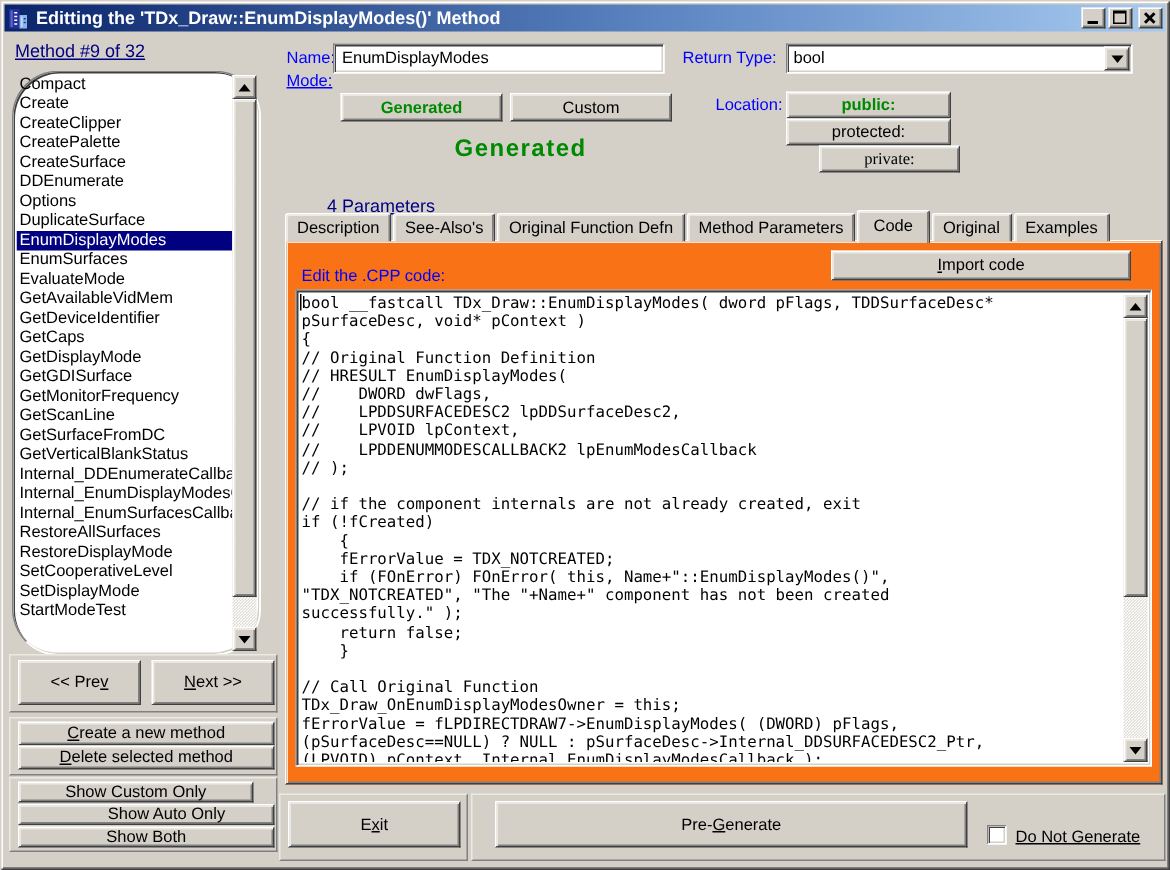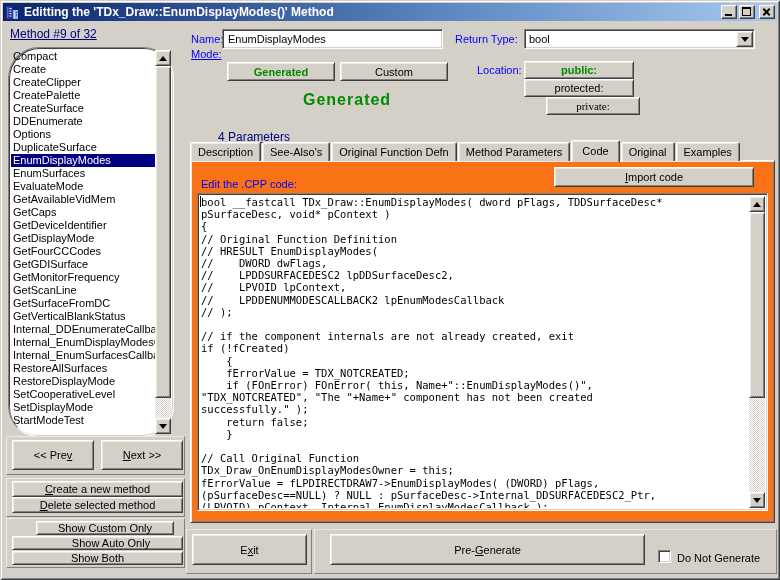--- a/index.html
+++ b/index.html
@@ -130,24 +130,23 @@
         <div class="li">CreateClipper</div>
         <div class="li">CreatePalette</div>
         <div class="li">CreateSurface</div>
         <div class="li">DDEnumerate</div>
         <div class="li">Options</div>
         <div class="li">DuplicateSurface</div>
         <div class="li sel">EnumDisplayModes</div>
         <div class="li">EnumSurfaces</div>
         <div class="li">EvaluateMode</div>
         <div class="li">GetAvailableVidMem</div>
+        <div class="li">GetDeviceIdentifier</div>
         <div class="li">GetCaps</div>
-        <div class="li">GetDeviceIdentifier</div>
         <div class="li">GetDisplayMode</div>
-        <div class="li">GetFourCCCodes</div>
         <div class="li">GetGDISurface</div>
         <div class="li">GetMonitorFrequency</div>
         <div class="li">GetScanLine</div>
         <div class="li">GetSurfaceFromDC</div>
         <div class="li">GetVerticalBlankStatus</div>
         <div class="li">Internal_DDEnumerateCallback</div>
         <div class="li">Internal_EnumDisplayModesCallback</div>
         <div class="li">Internal_EnumSurfacesCallback</div>
         <div class="li">RestoreAllSurfaces</div>
         <div class="li">RestoreDisplayMode</div>
@@ -184,21 +183,21 @@
       <span class="u">C</span>
       <span>reate a new method</span>
   </button>
   <button class="btn" style="left:12px; top:497px; width:171px; height:16px;">
     <span></span>
       <span class="u">D</span>
       <span>elete selected method</span>
   </button>
 
   <div class="gframe" style="left:6px; top:518px; width:179px; height:50px;"></div>
-  <button class="btn" style="left:12px; top:521px; width:138px; height:14px;margin-left:24px;">Show Custom Only</button>
+  <button class="btn" style="left:12px; top:521px; width:157px; height:14px;">Show Custom Only</button>
   <button class="btn" style="left:12px; top:536px; width:171px; height:14px;padding-left:33px;">Show Auto Only</button>
   <button class="btn" style="left:12px; top:551px; width:171px; height:14px;">Show Both</button>
 
   <div class="label-blue" style="left:191px; top:33px;">Name:</div>
   <div class="sunken" style="left:222px; top:29px; width:221px; height:20px;">
     <input class="field" value="EnumDisplayModes" style="">
   </div>
   <div class="label-blue" style="left:455px; top:33px;text-align:right;">Return Type:</div>
   <div class="sunken" style="left:524px; top:29px; width:231px; height:20px;">
     <span class="combo-text">bool</span>
@@ -282,15 +281,15 @@
     <span>E</span>
       <span class="u">x</span>
       <span>it</span>
   </button>
   <button class="btn" style="left:330px; top:534px; width:315px; height:31px;">
     <span>Pre-</span>
       <span class="u">G</span>
       <span>enerate</span>
   </button>
   <div class="sunken checkbox" style="left:658px; top:550px;"></div>
-  <div class="footer-label" style="left:677px; top:552px;">Do Not Generate</div>
+  <div class="footer-label" style="left:677px; top:552px;text-decoration:underline;">Do Not Generate</div>
 
 </div>
 
 </body></html>

